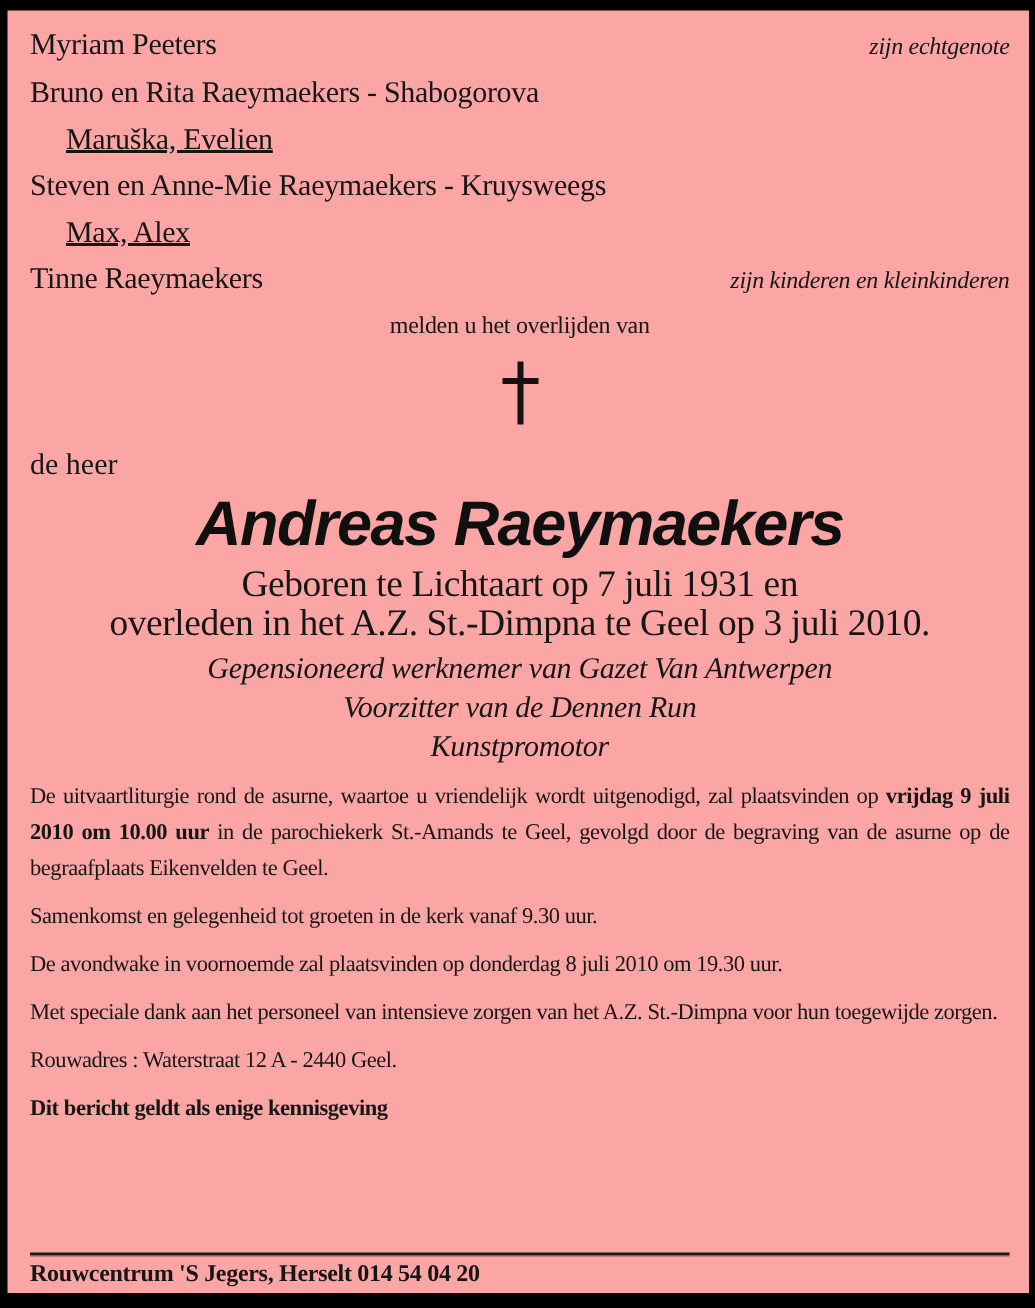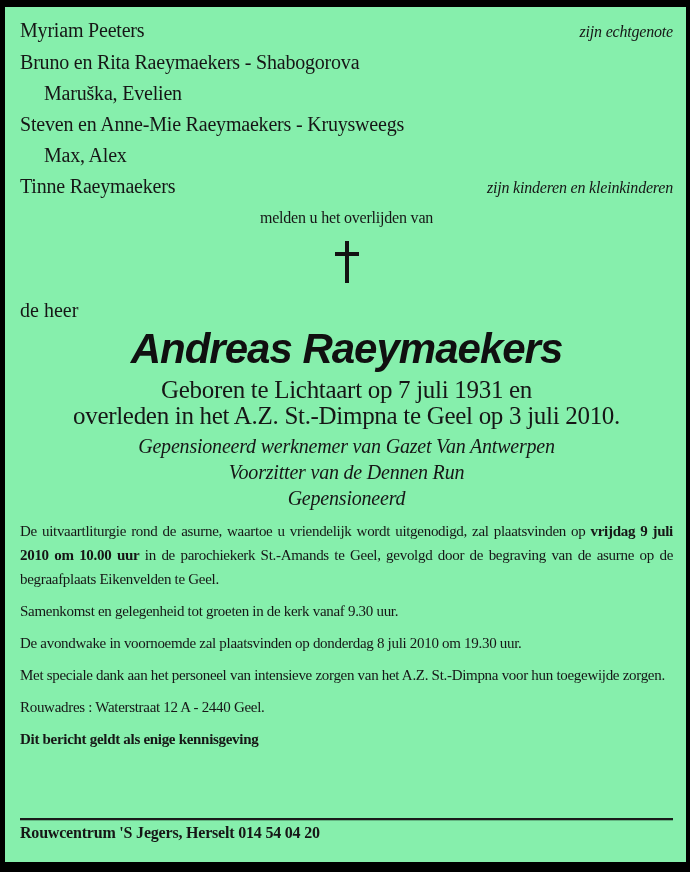--- a/index.html
+++ b/index.html
@@ -4,21 +4,21 @@
 <style>
   html, body {
     margin: 0;
     padding: 0;
     background: #ffffff;
   }
   .page {
     box-sizing: border-box;
     width: 690px;
     height: 872px;
-    background: #86efac;
+    background: #fca5a5;
     color: #161616;
     border-style: solid;
     border-color: #000000;
     border-width: 7px 4px 10px 5px;
     padding: 8px 13px 0 15px;
     font-family: "Liberation Serif", serif;
     display: flex;
     flex-direction: column;
     overflow: hidden;
   }
@@ -26,21 +26,21 @@
   
   .family-row {
     display: flex;
     justify-content: space-between;
     align-items: baseline;
     font-size: 20px;
     line-height: 31px;
     letter-spacing: -0.2px;
     white-space: nowrap;
   }
-  .family-row .indent { padding-left: 24px; }
+  .family-row .indent { padding-left: 24px; text-decoration: underline; }
   .relation {
     font-style: italic;
     font-size: 16px;
   }
 
   .center-line {
     text-align: center;
     font-size: 16px;
     line-height: 30px;
     letter-spacing: -0.2px;
@@ -120,21 +120,21 @@
   .rule {
     border: 0;
     border-top: 2px solid #1a1a1a;
     box-shadow: 0 1px 0 rgba(0,0,0,0.25);
     margin: 4px 0 4px 0;
   }
   .funeral-home {
     font-weight: bold;
     font-size: 16px;
     line-height: 18px;
-    padding-bottom: 20px;
+    padding-bottom: 3px;
     letter-spacing: -0.2px;
   }
 </style>
 </head>
 <body>
 
 <div class="page">
 
   <div>
     <div class="family-row">
@@ -172,21 +172,21 @@
   <h1 class="deceased-name">Andreas Raeymaekers</h1>
 
   <div class="dates">
     <div>Geboren te Lichtaart op 7 juli 1931 en</div>
     <div>overleden in het A.Z. St.-Dimpna te Geel op 3 juli 2010.</div>
   </div>
 
   <div class="titles">
     <div>Gepensioneerd werknemer van Gazet Van Antwerpen</div>
     <div>Voorzitter van de Dennen Run</div>
-    <div>Gepensioneerd</div>
+    <div>Kunstpromotor</div>
   </div>
 
   <div class="body-text">
     <p><span>De uitvaartliturgie rond de asurne, waartoe u vriendelijk wordt uitgenodigd, zal plaatsvinden op </span><span class="bold-inline">vrijdag 9 juli 2010 om 10.00 uur</span><span> in de parochiekerk St.-Amands te Geel, gevolgd door de begraving van de asurne op de begraafplaats Eikenvelden te Geel.</span></p>
     <p class="no-justify">Samenkomst en gelegenheid tot groeten in de kerk vanaf 9.30 uur.</p>
     <p>De avondwake in voornoemde zal plaatsvinden op donderdag 8 juli 2010 om 19.30 uur.</p>
     <p>Met speciale dank aan het personeel van intensieve zorgen van het A.Z. St.-Dimpna voor hun toegewijde zorgen.</p>
     <p class="no-justify">Rouwadres : Waterstraat 12 A - 2440 Geel.</p>
     <p class="notice">Dit bericht geldt als enige kennisgeving</p>
   </div>

